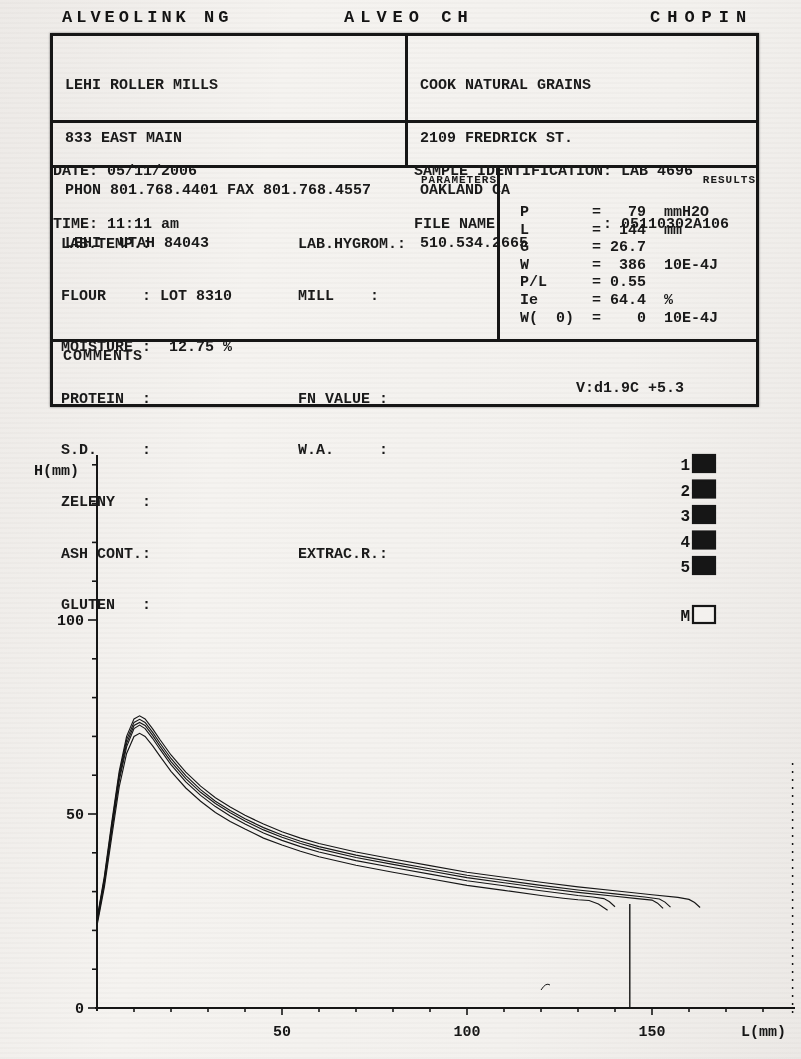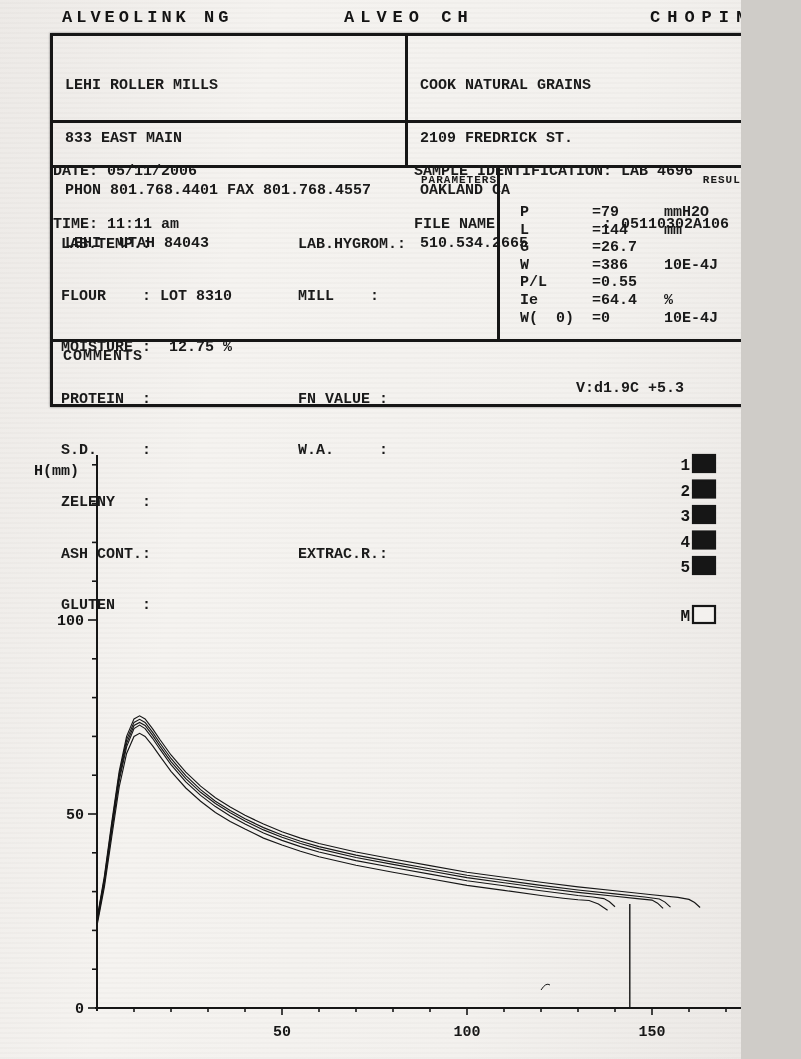--- a/index.html
+++ b/index.html
@@ -1,17 +1,17 @@
 <!DOCTYPE html>
 <html><head>
 <meta charset="utf-8">
 <style>
   html,body{margin:0;padding:0;background:#cfccc8;}
   .page{
-    position:relative;width:741px;height:1059px;overflow:hidden;
+    position:relative;width:801px;height:1059px;overflow:hidden;
     background:linear-gradient(100deg,#edeae7 0%,#f5f3f0 30%,#f3f1ee 70%,#ecE9e6 100%);
     font-family:"Liberation Mono","DejaVu Sans Mono",monospace;
     color:#1a1a1a;-webkit-font-smoothing:none;
   }
   .scanline{position:absolute;left:0;top:0;width:100%;height:100%;pointer-events:none;
     background:repeating-linear-gradient(0deg,rgba(120,115,110,0.03) 0 2px,rgba(255,255,255,0) 2px 5px);}
   
   .banner{position:absolute;top:8px;left:0;width:100%;height:26px;
     font-family:"Liberation Mono","DejaVu Sans Mono",monospace;font-weight:700;font-size:17px;color:#141414;}
   .brand{position:absolute;white-space:nowrap;}
@@ -41,21 +41,21 @@
   .filelbl{display:inline-block;width:21ch;white-space:pre;}
   .sectitle{position:absolute;top:6px;left:0;width:100%;text-align:right;
     font-weight:700;font-size:11px;letter-spacing:1px;}
   .parcol{position:absolute;top:33px;}
   .parcol div{height:16.6px;}
   .parcol.c1{left:8px;}
   .parcol.c2{left:245px;}
   .resrows{position:absolute;top:36px;left:20px;}
   .resrow{height:17.6px;font-weight:700;font-size:15px;white-space:pre;}
   .rname{display:inline-block;width:8ch;white-space:pre;}
-  .rval{display:inline-block;width:5ch;white-space:pre;}
+  .rval{display:inline-block;width:5ch;text-align:right;white-space:pre;}
   .runit{display:inline-block;margin-left:2ch;}
   .comtitle{position:absolute;top:6px;left:10px;font-weight:700;font-size:15px;letter-spacing:1px;}
   .version{position:absolute;right:72px;bottom:7px;font-weight:700;font-size:15px;}
   
   .chart{position:absolute;left:0;top:430px;width:801px;height:629px;}
   svg text{font-family:"Liberation Mono","DejaVu Sans Mono",monospace;font-weight:700;fill:#161616;}
 </style>
 </head>
 <body>
 

